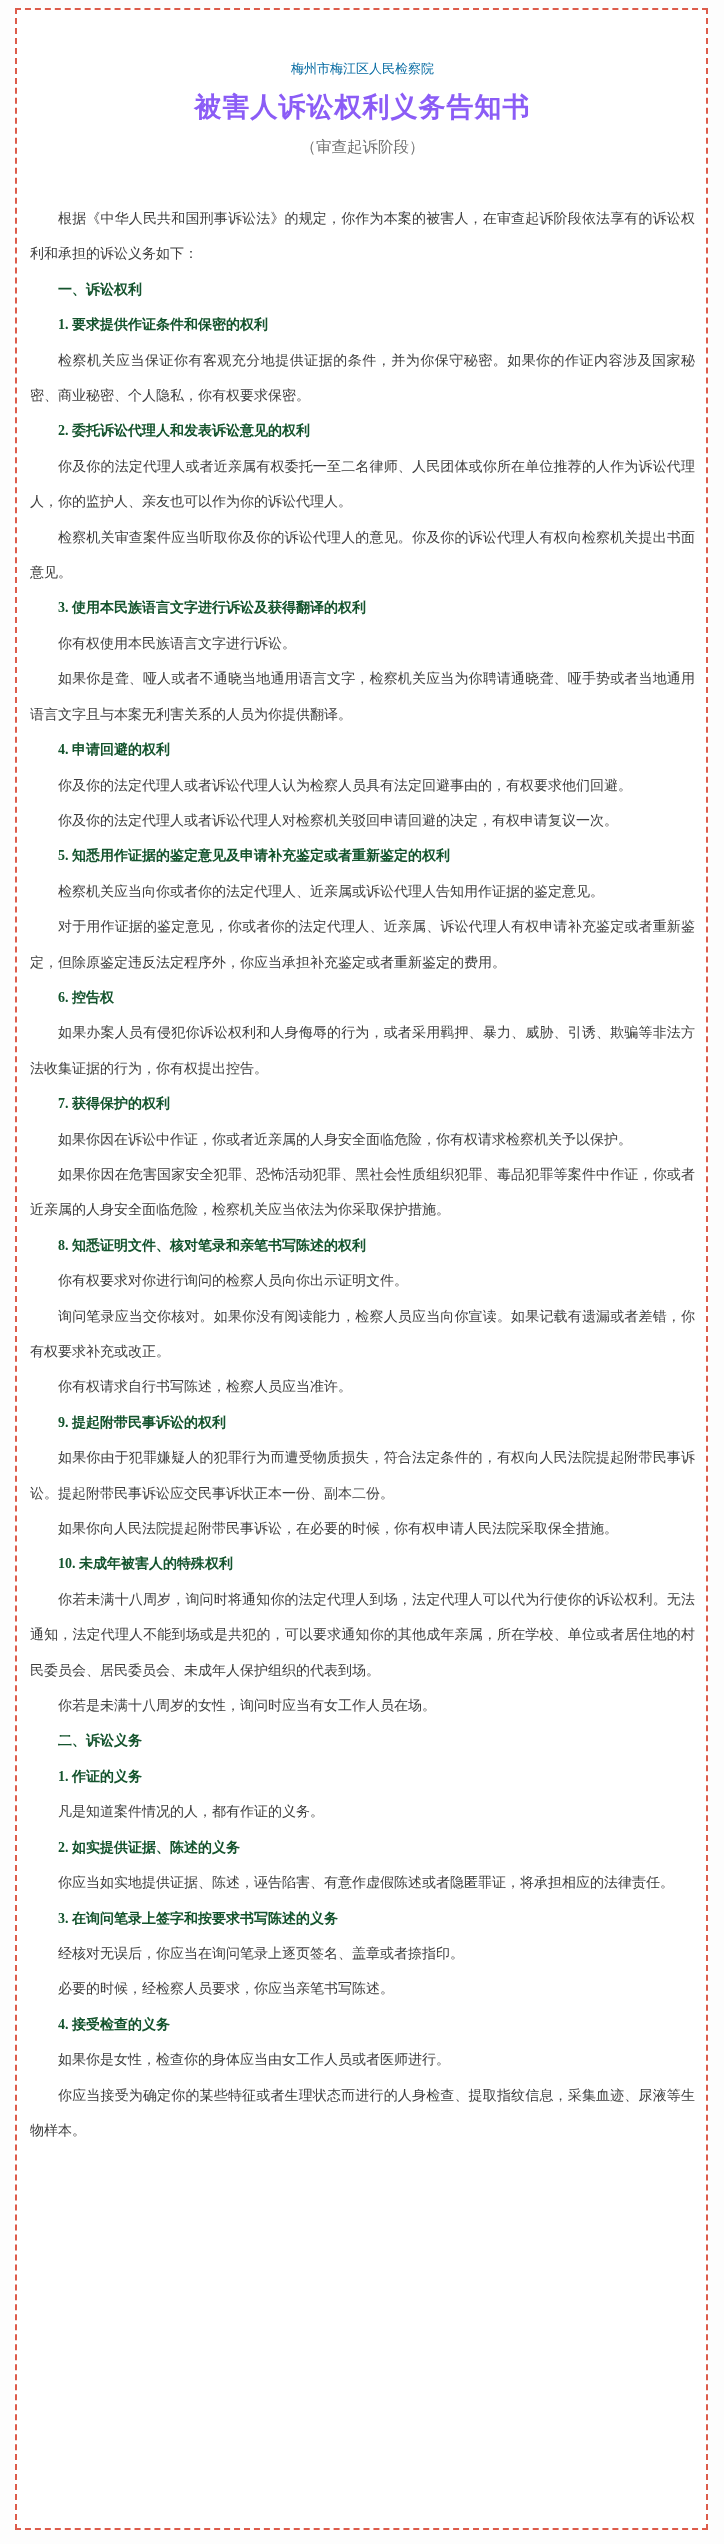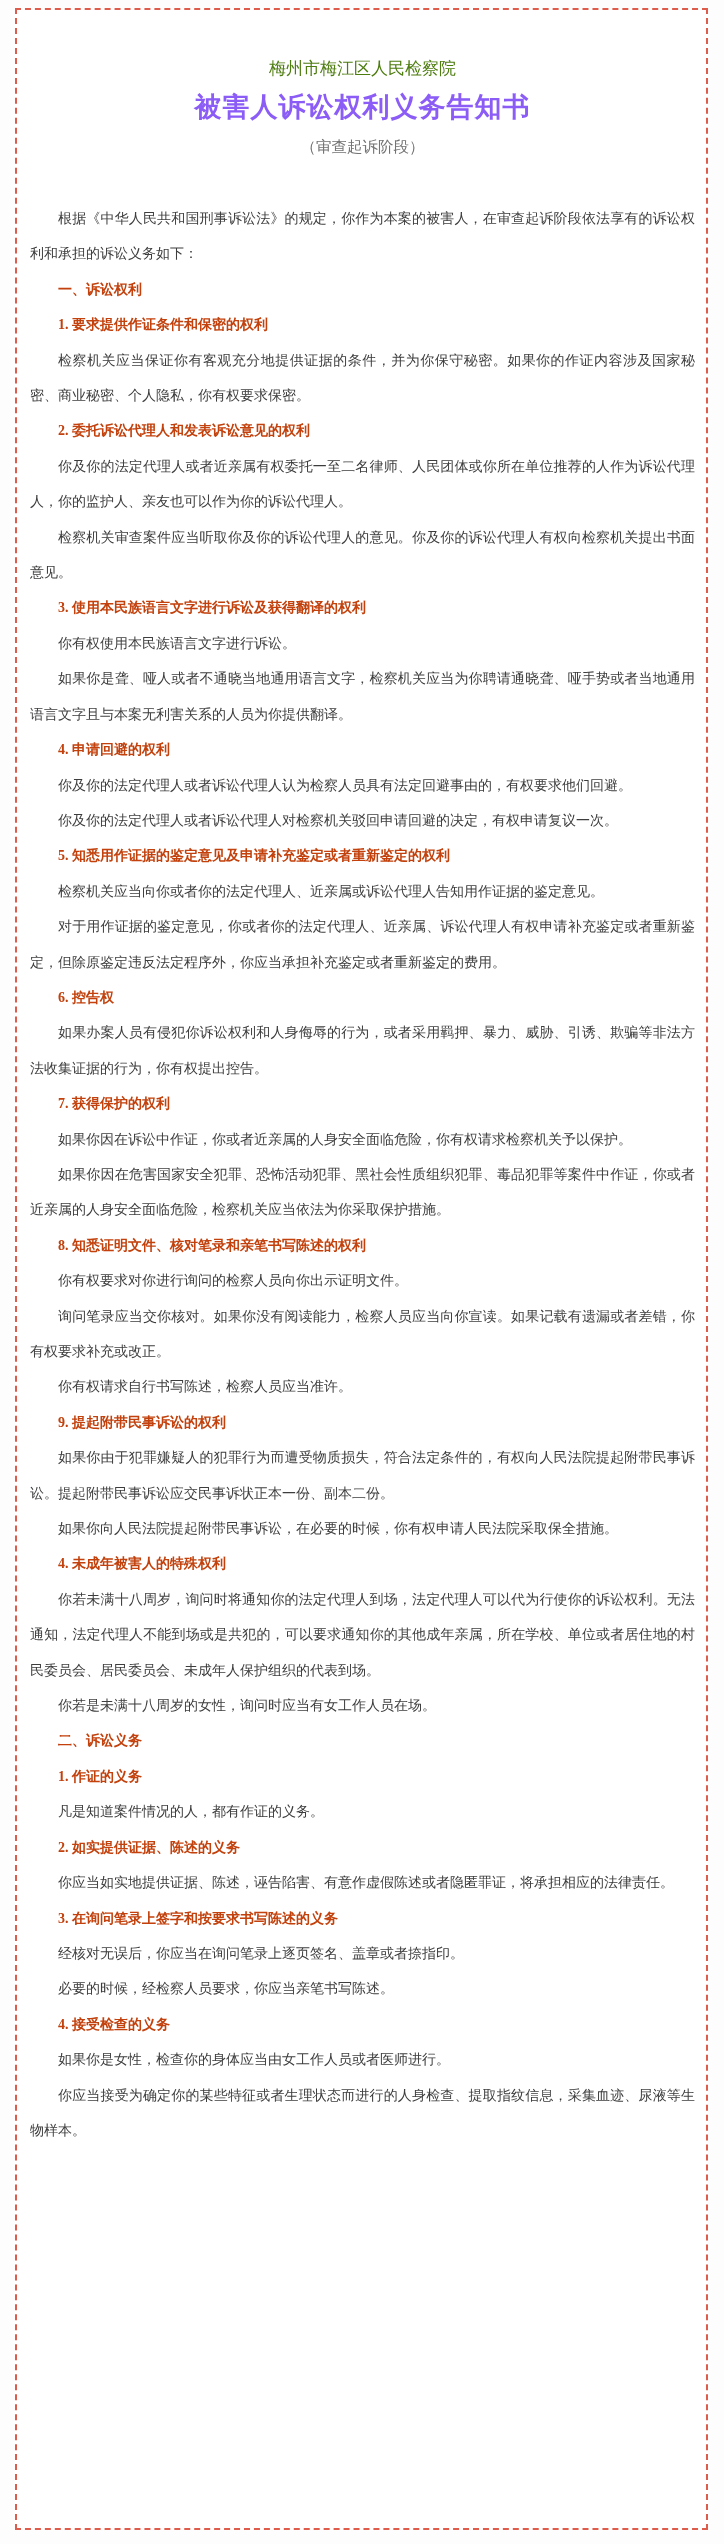--- a/index.html
+++ b/index.html
@@ -24,23 +24,23 @@
     border: 2px dashed #dd5c4b;
     background: #ffffff;
     padding: 48px 11px 0 13px;
     overflow: hidden;
   }
   .doc-header {
     text-align: center;
   }
   .agency {
     font-family: "Liberation Sans", "DejaVu Sans", sans-serif;
-    font-size: 17px;
+    font-size: 13px;
     line-height: 22px;
-    color: #4d7c0f;
+    color: #0369a1;
     font-weight: 500;
     margin: 0 0 10px 0;
   }
   .title {
     font-size: 27px;
     line-height: 34px;
     font-weight: bold;
     color: #8b5cf6;
     margin: 0 0 13px 0;
     letter-spacing: 1px;
@@ -56,21 +56,21 @@
     line-height: 35.4px;
     text-align: justify;
   }
   .para {
     margin: 0;
     text-indent: 2em;
   }
   .para.section,
   .para.item {
     font-weight: bold;
-    color: #c2410c;
+    color: #14532d;
     text-align: left;
   }
 </style>
 </head>
 <body>
 
 <div class="doc">
   <div class="doc-header">
     <p class="agency">梅州市梅江区人民检察院</p>
     <p class="title">被害人诉讼权利义务告知书</p>
@@ -98,21 +98,21 @@
       <p class="para item">7. 获得保护的权利</p>
       <p class="para body">如果你因在诉讼中作证，你或者近亲属的人身安全面临危险，你有权请求检察机关予以保护。</p>
       <p class="para body">如果你因在危害国家安全犯罪、恐怖活动犯罪、黑社会性质组织犯罪、毒品犯罪等案件中作证，你或者近亲属的人身安全面临危险，检察机关应当依法为你采取保护措施。</p>
       <p class="para item">8. 知悉证明文件、核对笔录和亲笔书写陈述的权利</p>
       <p class="para body">你有权要求对你进行询问的检察人员向你出示证明文件。</p>
       <p class="para body">询问笔录应当交你核对。如果你没有阅读能力，检察人员应当向你宣读。如果记载有遗漏或者差错，你有权要求补充或改正。</p>
       <p class="para body">你有权请求自行书写陈述，检察人员应当准许。</p>
       <p class="para item">9. 提起附带民事诉讼的权利</p>
       <p class="para body">如果你由于犯罪嫌疑人的犯罪行为而遭受物质损失，符合法定条件的，有权向人民法院提起附带民事诉讼。提起附带民事诉讼应交民事诉状正本一份、副本二份。</p>
       <p class="para body">如果你向人民法院提起附带民事诉讼，在必要的时候，你有权申请人民法院采取保全措施。</p>
-      <p class="para item">4. 未成年被害人的特殊权利</p>
+      <p class="para item">10. 未成年被害人的特殊权利</p>
       <p class="para body">你若未满十八周岁，询问时将通知你的法定代理人到场，法定代理人可以代为行使你的诉讼权利。无法通知，法定代理人不能到场或是共犯的，可以要求通知你的其他成年亲属，所在学校、单位或者居住地的村民委员会、居民委员会、未成年人保护组织的代表到场。</p>
       <p class="para body">你若是未满十八周岁的女性，询问时应当有女工作人员在场。</p>
       <p class="para section">二、诉讼义务</p>
       <p class="para item">1. 作证的义务</p>
       <p class="para body">凡是知道案件情况的人，都有作证的义务。</p>
       <p class="para item">2. 如实提供证据、陈述的义务</p>
       <p class="para body">你应当如实地提供证据、陈述，诬告陷害、有意作虚假陈述或者隐匿罪证，将承担相应的法律责任。</p>
       <p class="para item">3. 在询问笔录上签字和按要求书写陈述的义务</p>
       <p class="para body">经核对无误后，你应当在询问笔录上逐页签名、盖章或者捺指印。</p>
       <p class="para body">必要的时候，经检察人员要求，你应当亲笔书写陈述。</p>

